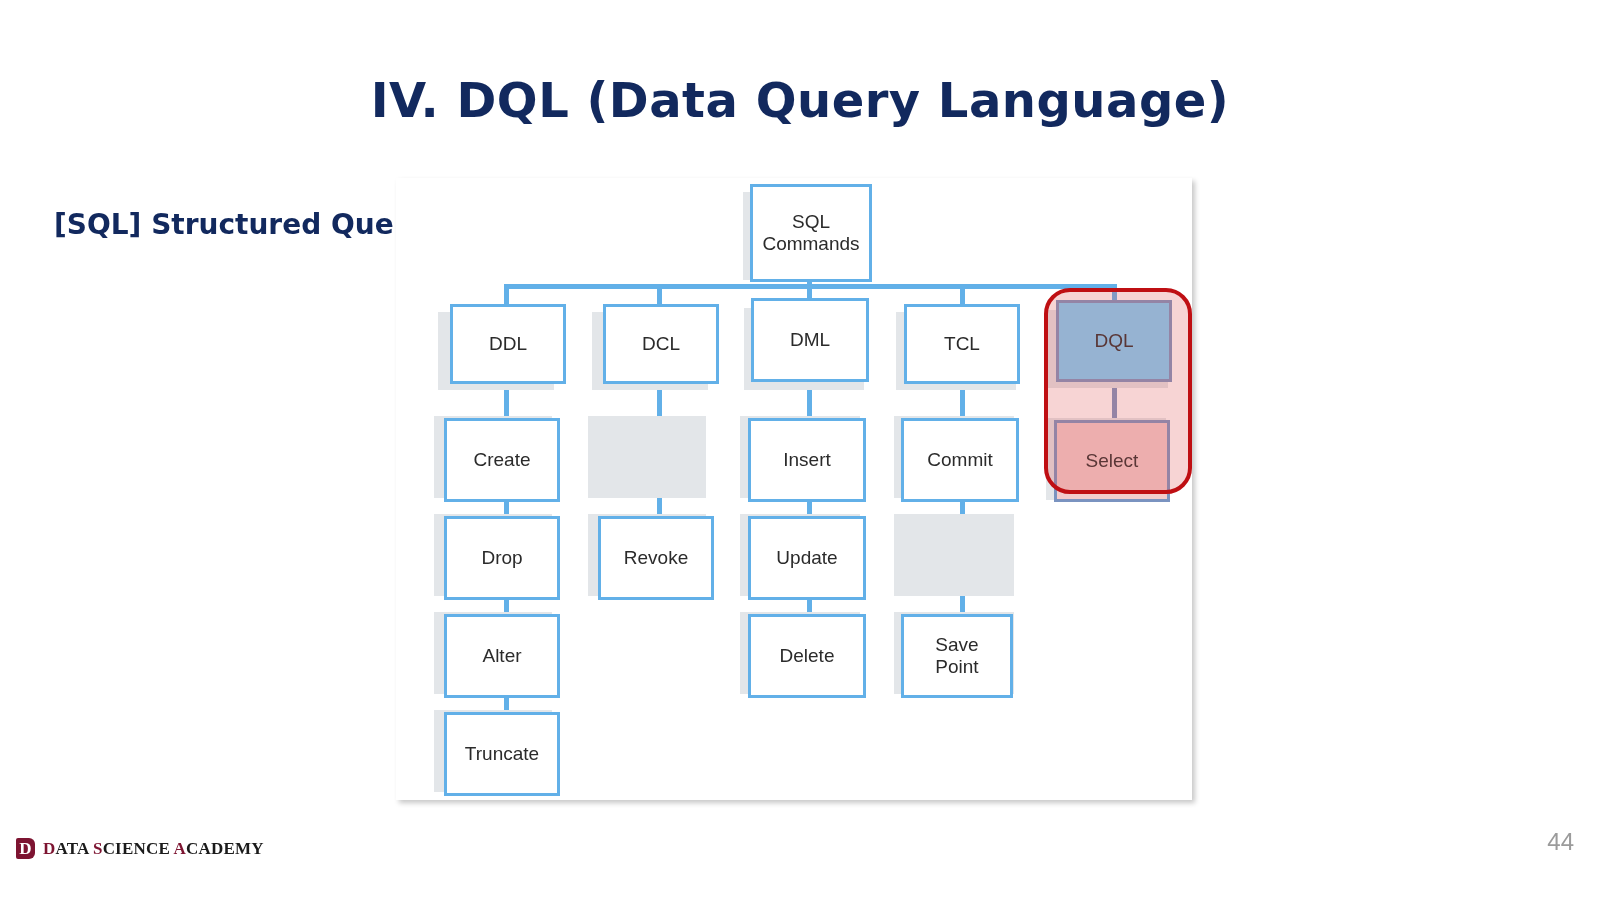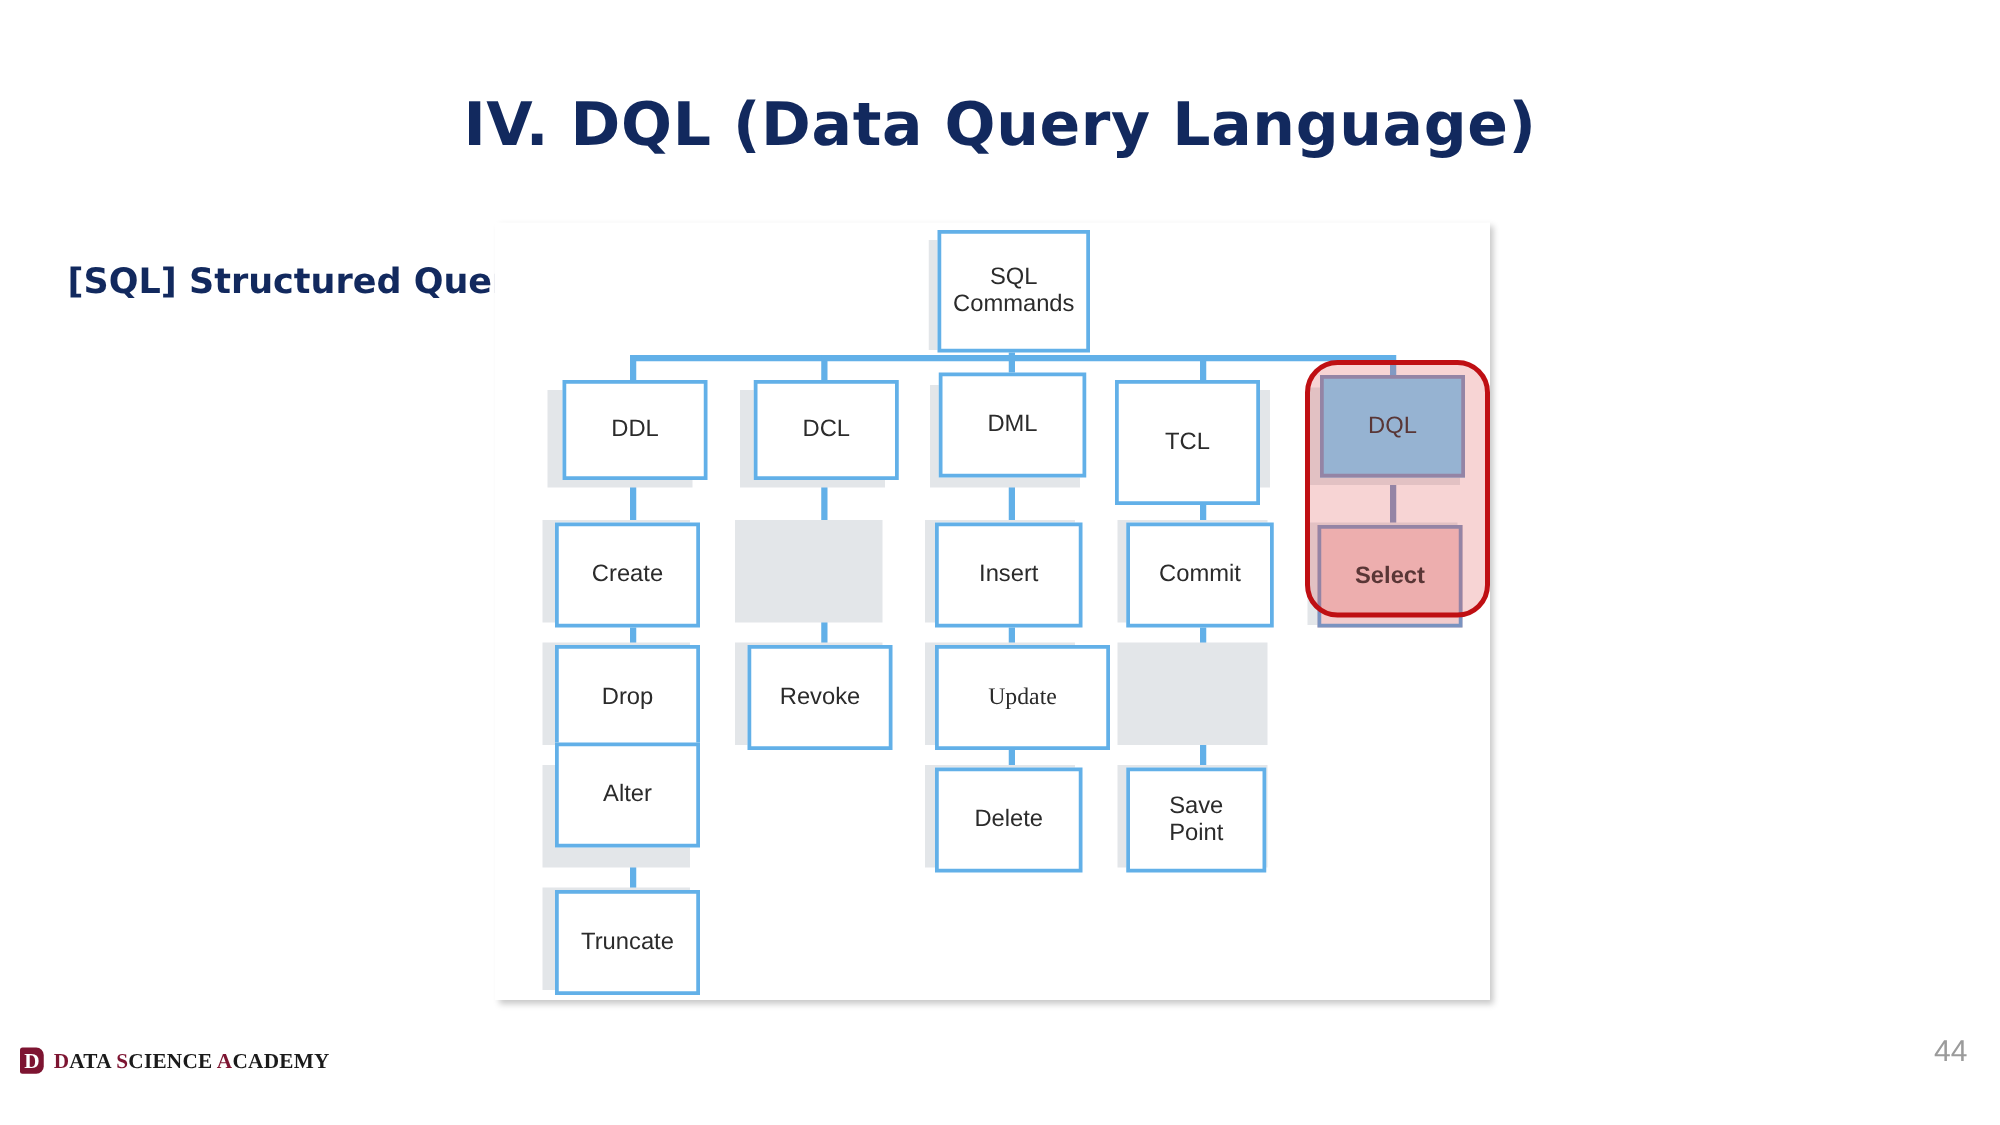--- a/index.html
+++ b/index.html
@@ -201,33 +201,33 @@
   <div class="node" style="left:354px; top:6px; width:122px; height:98px;">
     <span style="display:block;">
       <span>SQL</span><br>
       <span>Commands</span>
     </span>
   </div>
 
   <div class="node" style="left:54px; top:126px; width:116px; height:80px;">DDL</div>
   <div class="node" style="left:207px; top:126px; width:116px; height:80px;">DCL</div>
   <div class="node" style="left:355px; top:120px; width:118px; height:84px;">DML</div>
-  <div class="node" style="left:496px; top:126px; width:116px; height:100px;">TCL</div>
+  <div class="node" style="left:508px; top:126px; width:116px; height:80px;">TCL</div>
   <div class="node" style="left:660px; top:122px; width:116px; height:82px; border-color:#7a93c0; background:#7dd3fc;">DQL</div>
 
   <div class="node" style="left:48px; top:240px; width:116px; height:84px;">Create</div>
   <div class="node" style="left:352px; top:240px; width:118px; height:84px;">Insert</div>
   <div class="node" style="left:505px; top:240px; width:118px; height:84px;">Commit</div>
-  <div class="node" style="left:658px; top:242px; width:116px; height:82px; border-color:#7a93c0; background:#f2cccc;font-weight:bold;">Select</div>
+  <div class="node" style="left:658px; top:242px; width:116px; height:82px; border-color:#7a93c0; background:#f2cccc;">Select</div>
 
   <div class="node" style="left:48px; top:338px; width:116px; height:84px;">Drop</div>
   <div class="node" style="left:202px; top:338px; width:116px; height:84px;">Revoke</div>
-  <div class="node" style="left:352px; top:338px; width:140px; height:84px;font-family:Liberation Serif, serif;">Update</div>
-
-  <div class="node" style="left:48px; top:416px; width:116px; height:84px;">Alter</div>
+  <div class="node" style="left:352px; top:338px; width:118px; height:84px;">Update</div>
+
+  <div class="node" style="left:48px; top:436px; width:116px; height:84px;">Alter</div>
   <div class="node" style="left:352px; top:436px; width:118px; height:84px;">Delete</div>
   <div class="node" style="left:505px; top:436px; width:112px; height:84px;">
     <span style="display:block;">
       <span>Save</span><br>
       <span>Point</span>
     </span>
   </div>
 
   <div class="node" style="left:48px; top:534px; width:116px; height:84px;">Truncate</div>
 

